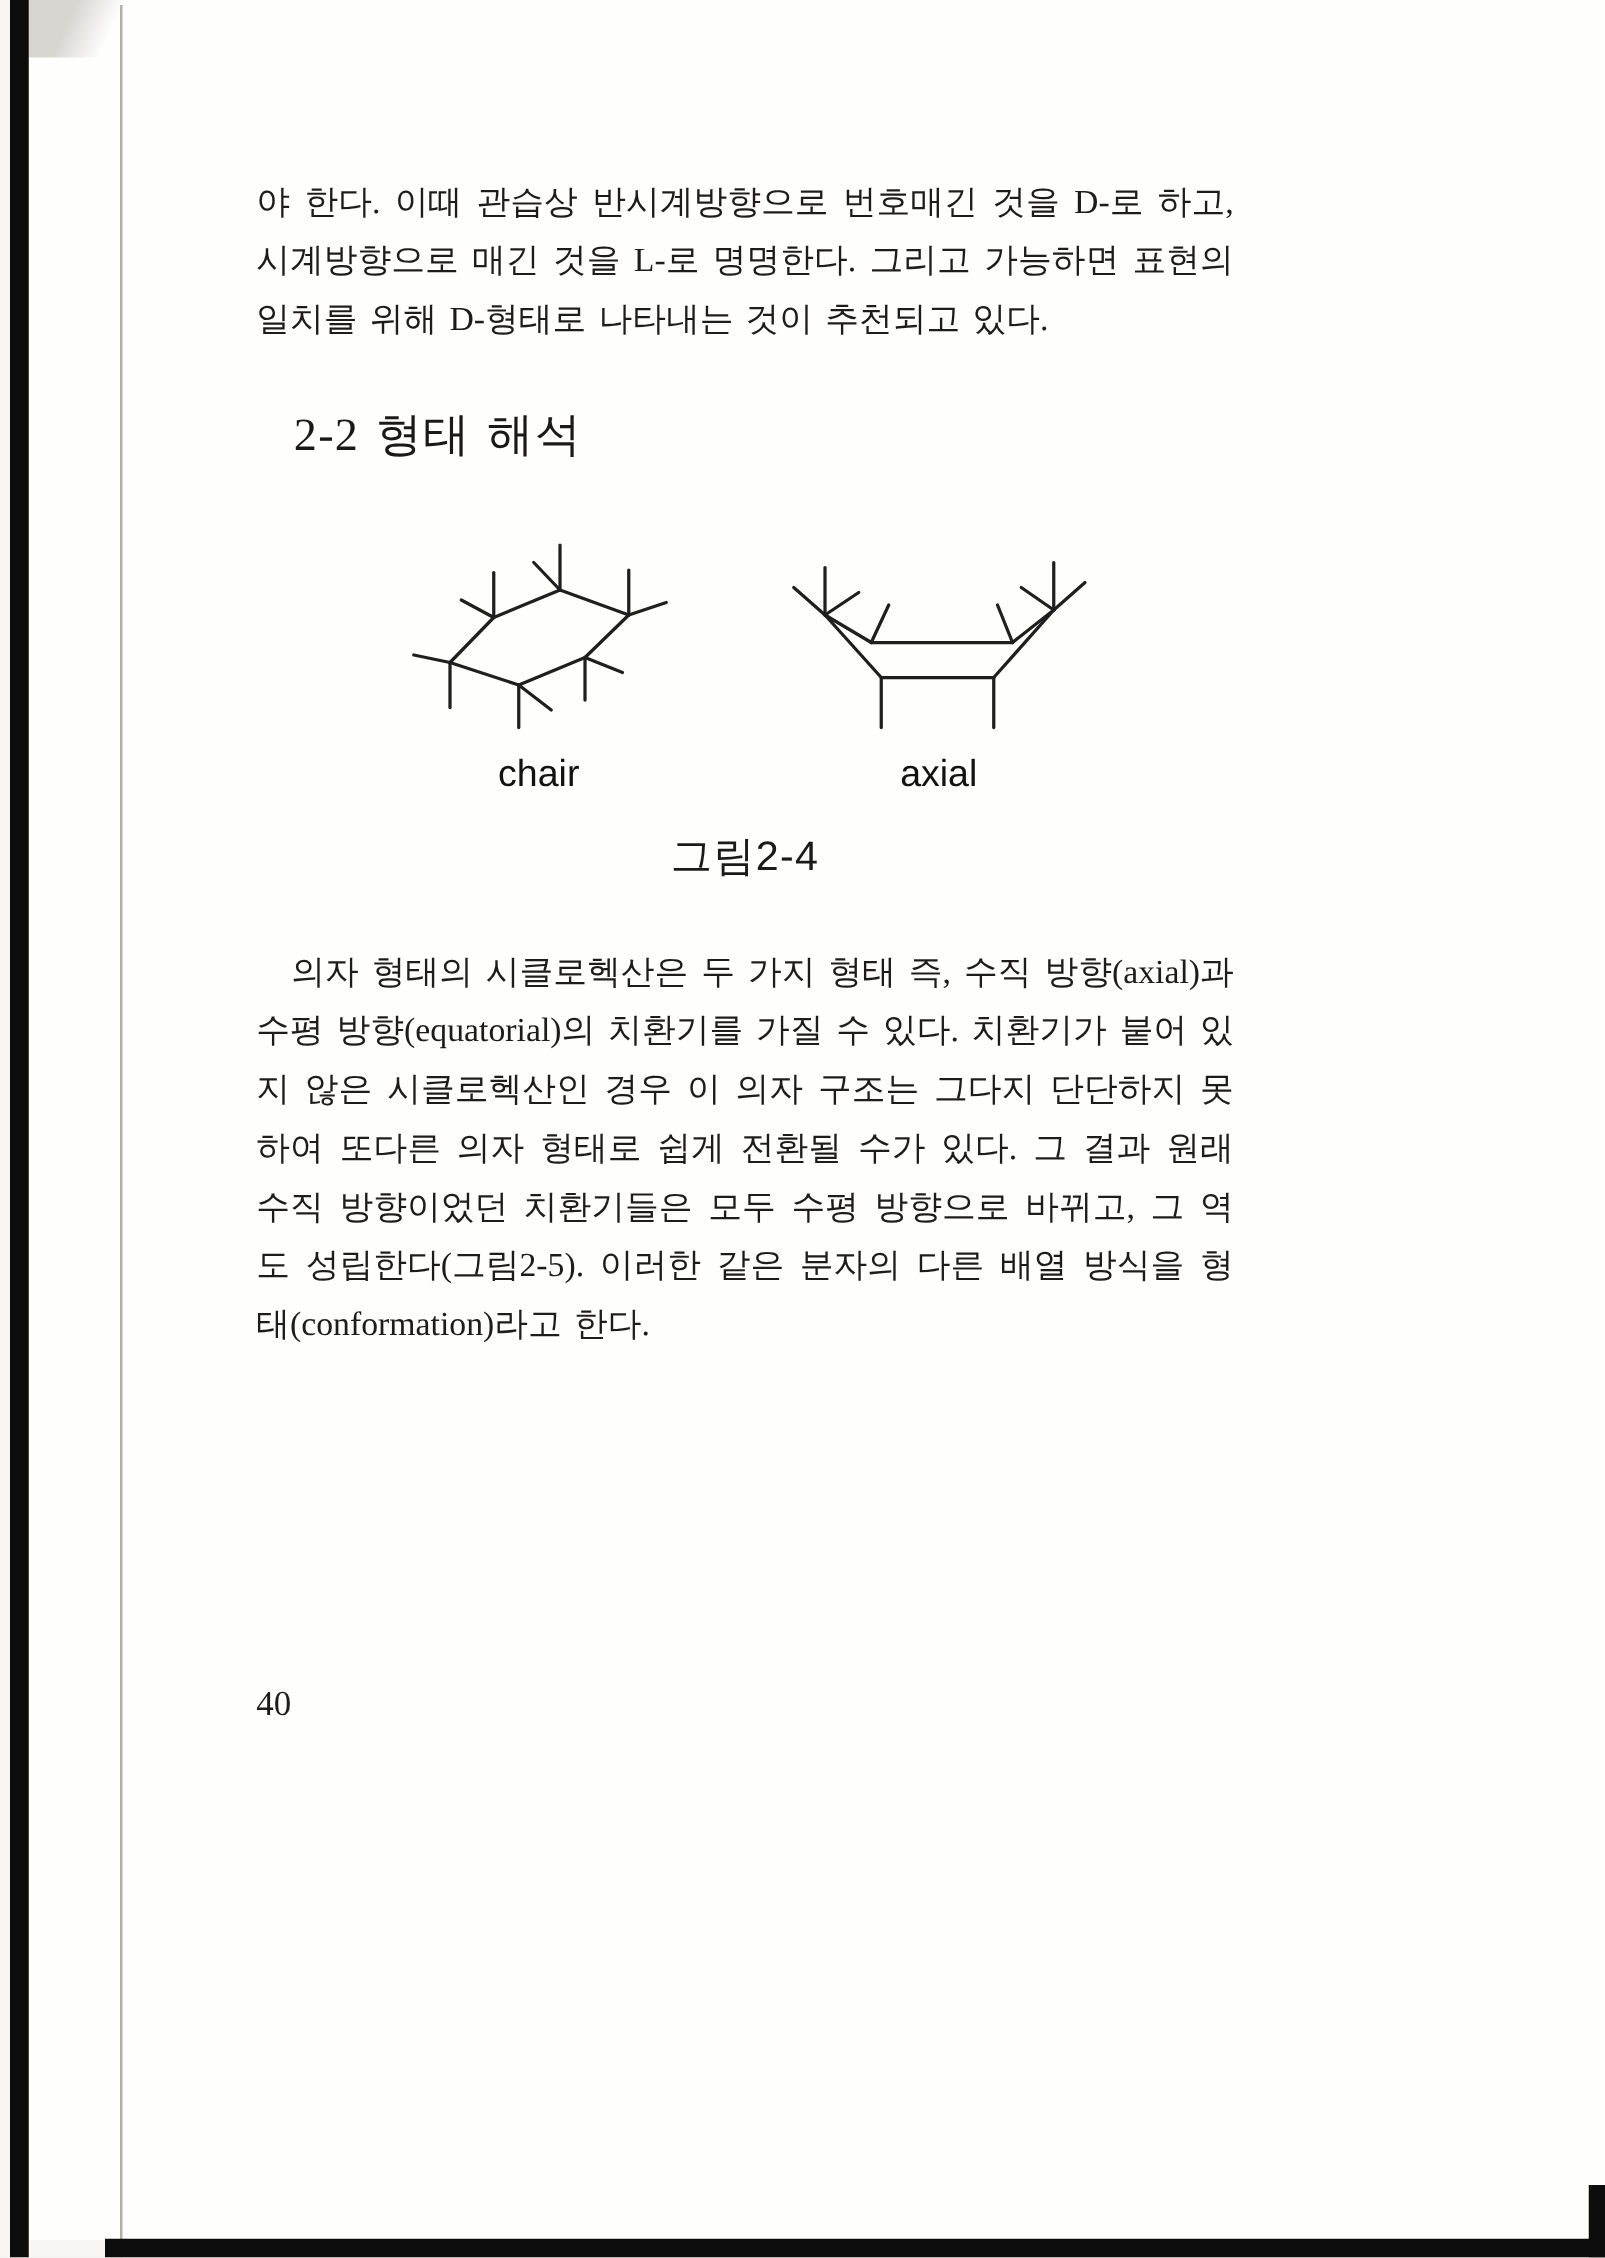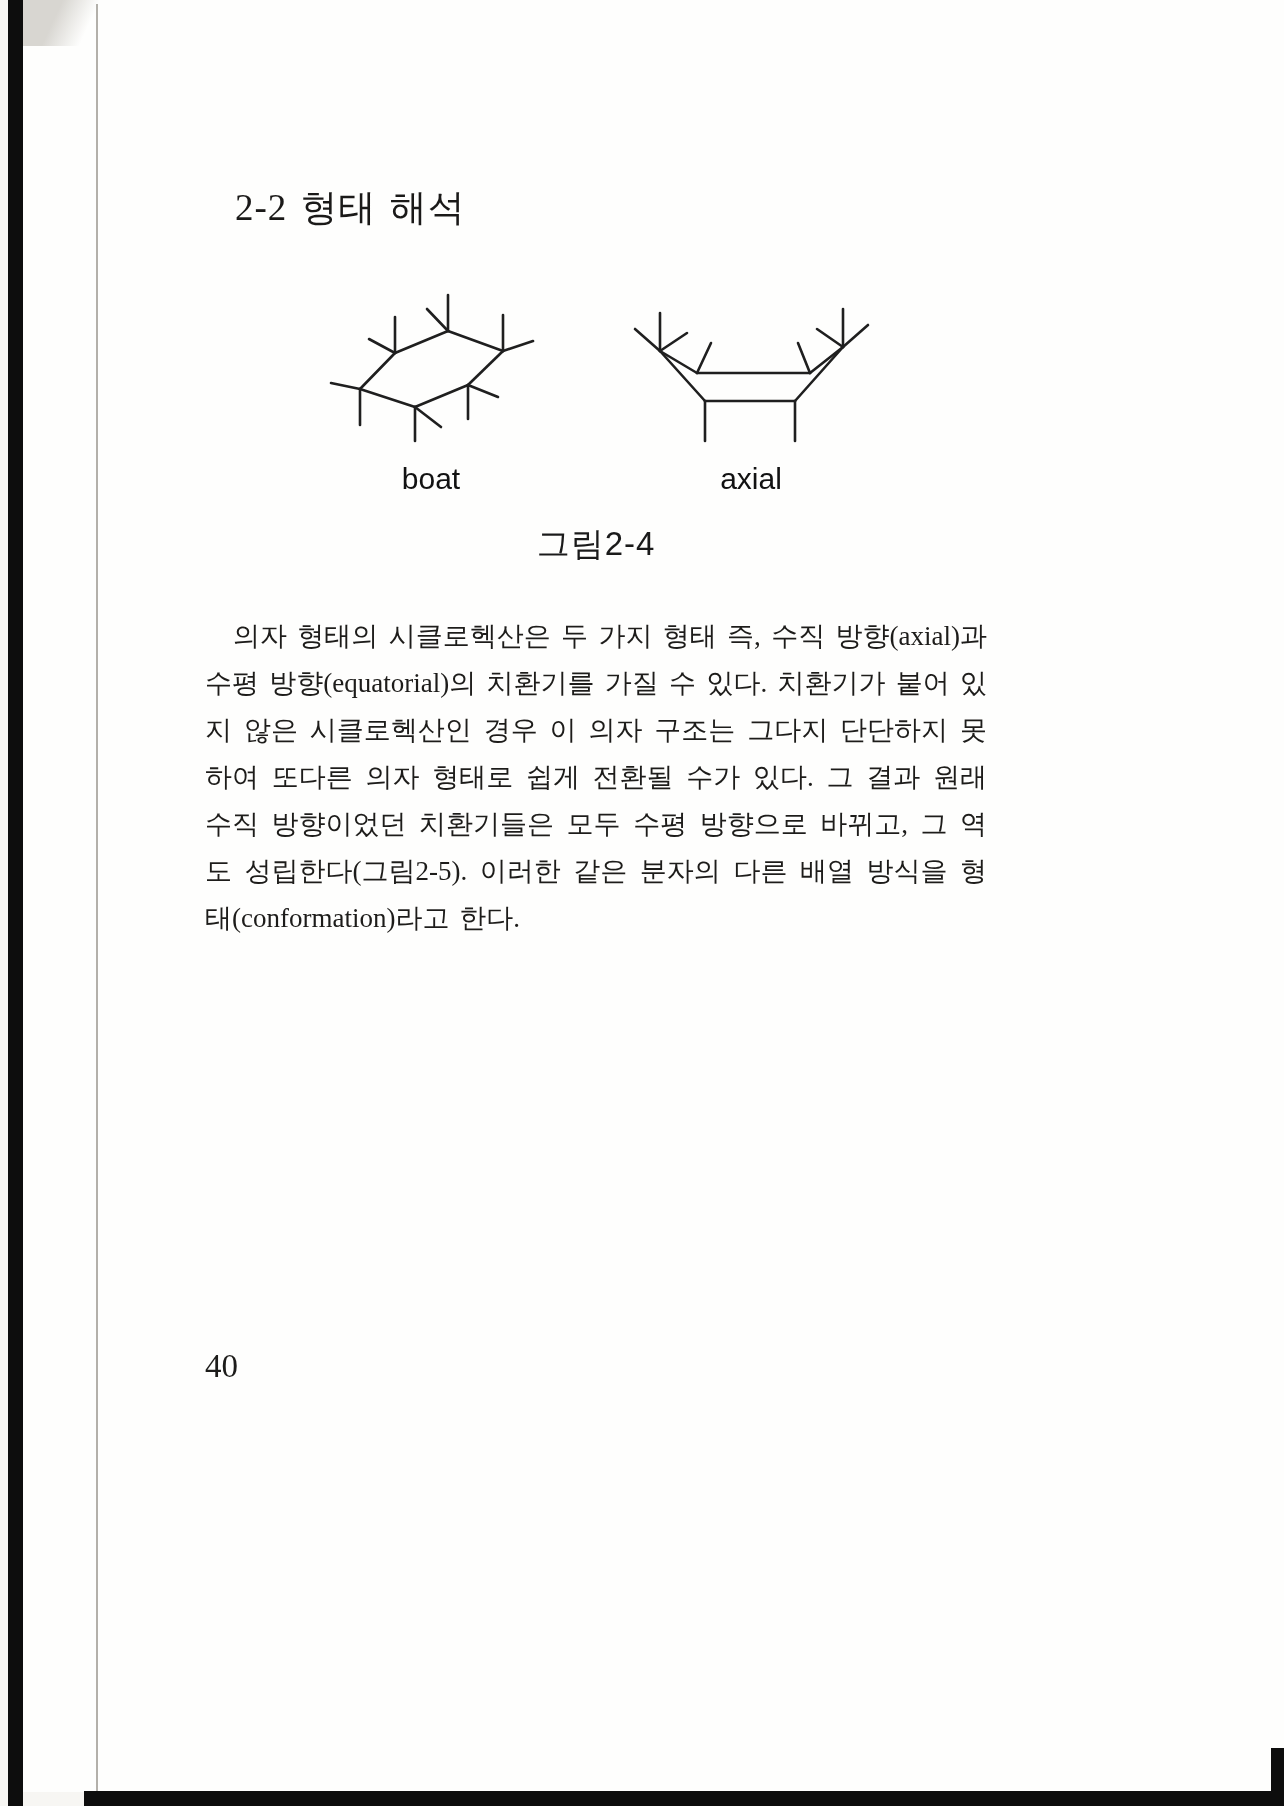--- a/index.html
+++ b/index.html
@@ -89,35 +89,36 @@
     font-family: "Liberation Sans", "DejaVu Sans", sans-serif;
     font-size: 33px;
     color: #1a1a1a;
     text-align: center;
     margin-top: 18px;
     letter-spacing: 1px;
     word-spacing: normal;
   }
   .page-number {
     position: absolute; left: 182px; top: 1348px;
-    font-size: 33px;
+    font-size: 28px;
     color: #1d1c1a;
   }
 </style>
 </head>
 <body>
 
 <div class="scan">
 
   <div class="page">
     <div class="corner-shade"></div>
     <div class="binding-line"></div>
 
     <div class="content">
 
+      <p class="para p1">야 한다. 이때 관습상 반시계방향으로 번호매긴 것을 D-로 하고, 시계방향으로 매긴 것을 L-로 명명한다. 그리고 가능하면 표현의 일치를 위해 D-형태로 나타내는 것이 추천되고 있다.</p>
 
       <h2 class="heading">2-2 형태 해석</h2>
 
 
       <figure class="figure" style="margin-left:0;margin-right:0;">
         <div class="mols">
 
           <div class="mol">
             <svg width="232" height="178" viewBox="0 0 232 178">
 
@@ -134,21 +135,21 @@
               <line x1="133" y1="60" x2="112" y2="38"></line>
               <line x1="188" y1="80" x2="188" y2="44"></line>
               <line x1="188" y1="80" x2="218" y2="70"></line>
               <line x1="45" y1="118" x2="45" y2="154"></line>
               <line x1="45" y1="118" x2="16" y2="112"></line>
               <line x1="100" y1="136" x2="100" y2="170"></line>
               <line x1="100" y1="136" x2="126" y2="156"></line>
               <line x1="153" y1="114" x2="153" y2="148"></line>
               <line x1="153" y1="114" x2="183" y2="126"></line>
             </svg>
-            <div class="mol-label">boat</div>
+            <div class="mol-label">chair</div>
           </div>
 
           <div class="mol">
             <svg width="252" height="160" viewBox="0 0 252 160">
 
               <line x1="35" y1="62" x2="80" y2="112"></line>
               <line x1="80" y1="112" x2="170" y2="112"></line>
               <line x1="170" y1="112" x2="218" y2="58"></line>
               <line x1="218" y1="58" x2="185" y2="84"></line>
               <line x1="185" y1="84" x2="72" y2="84"></line>

